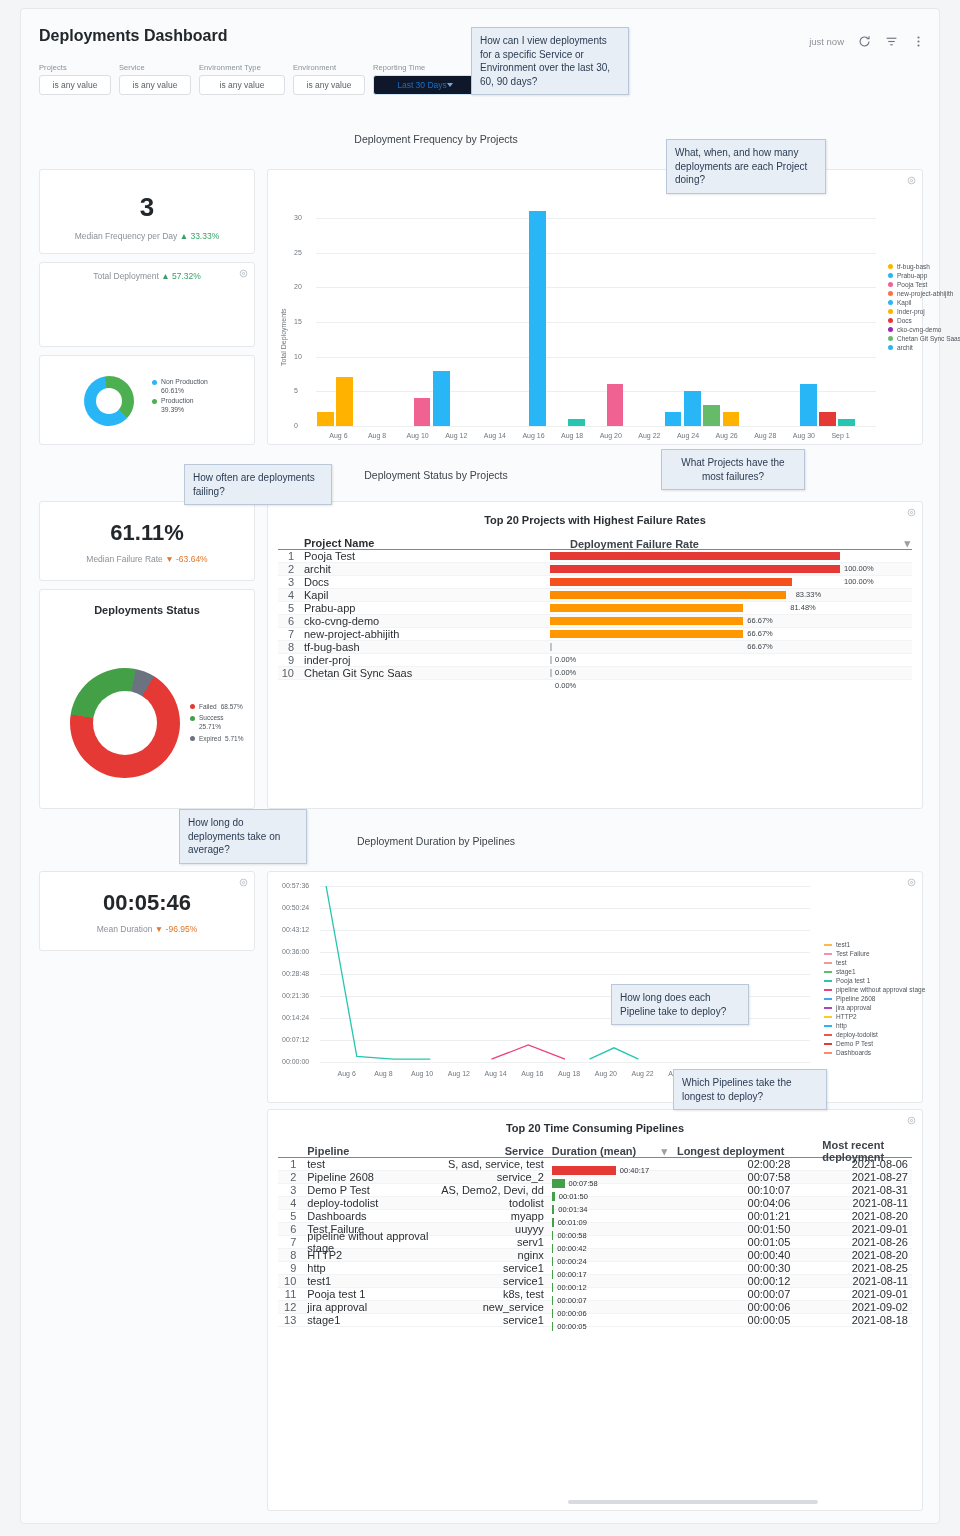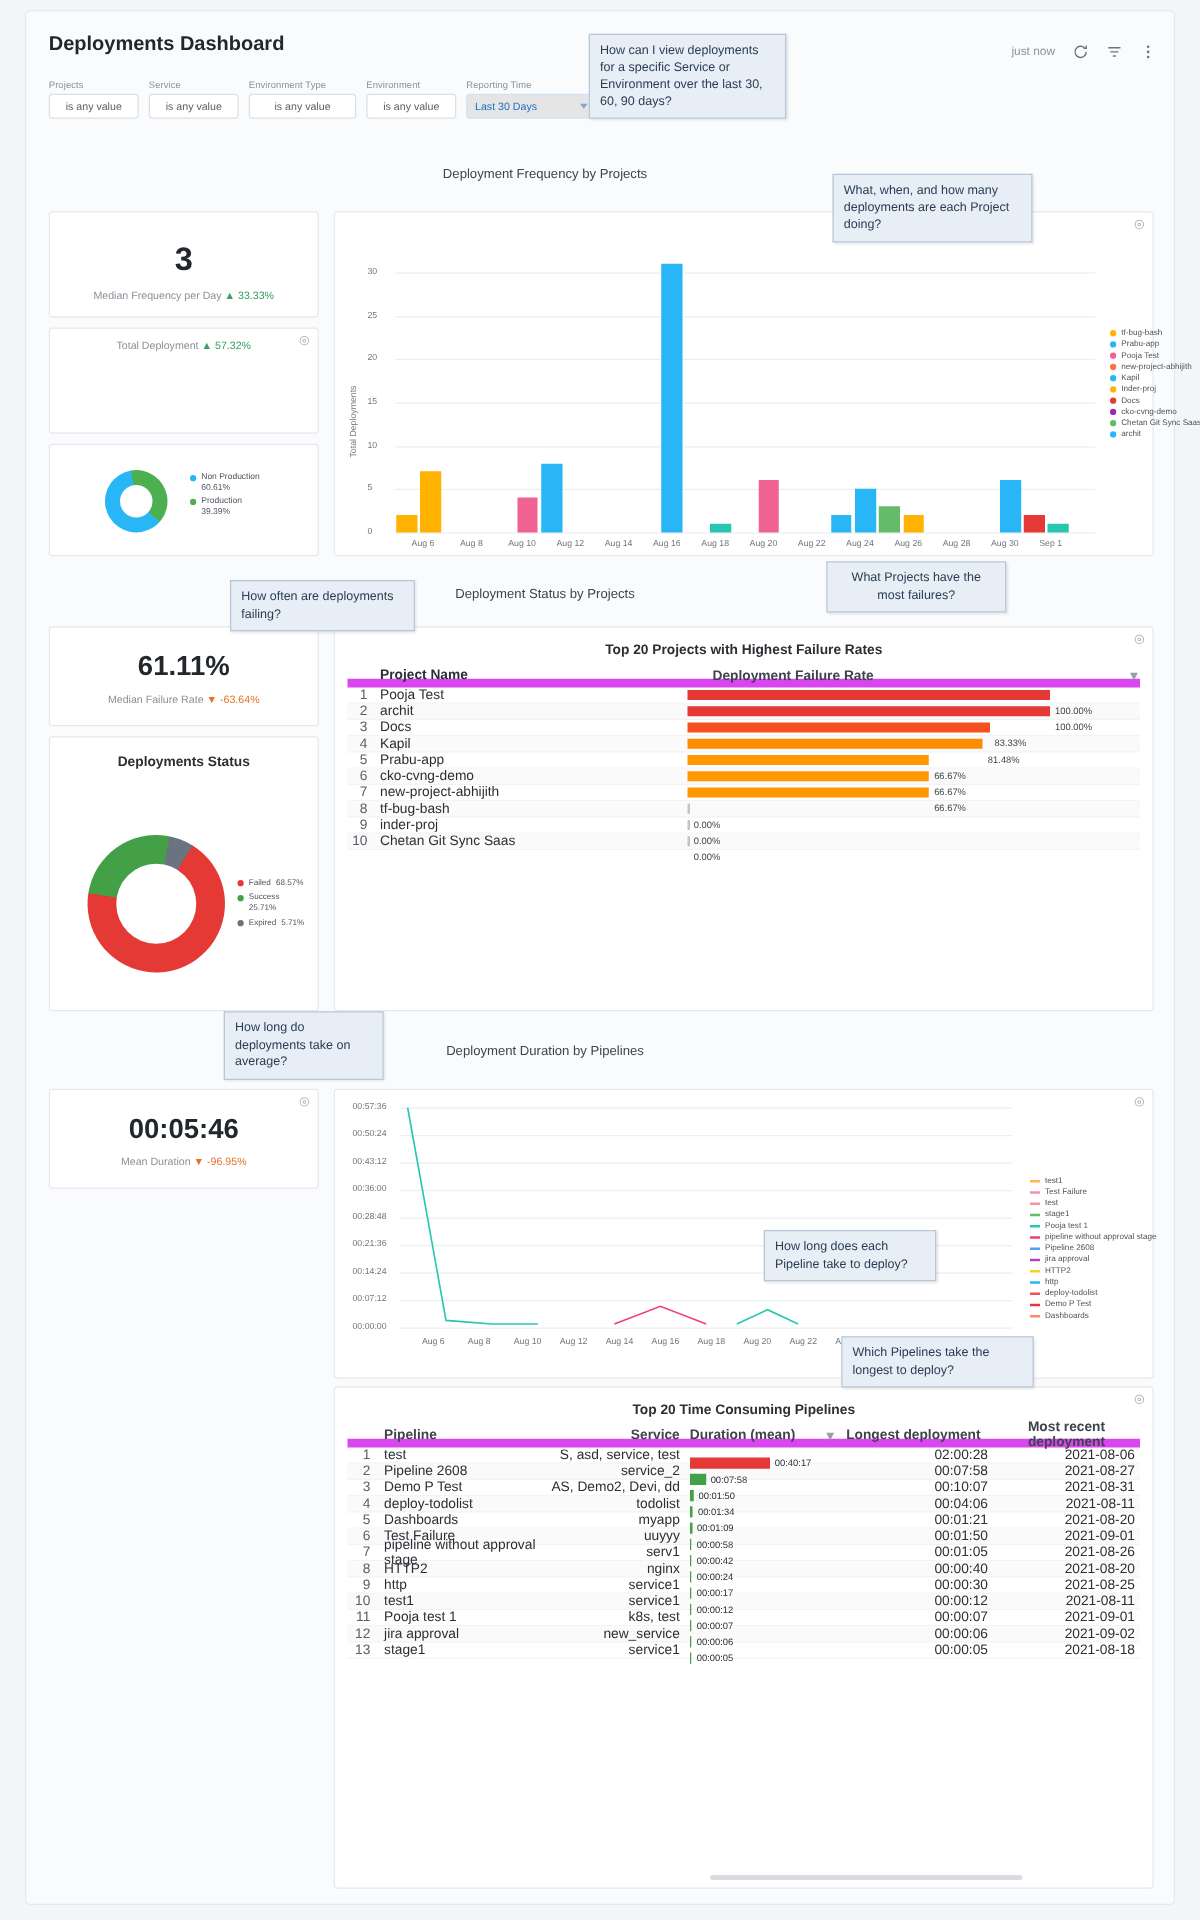--- a/index.html
+++ b/index.html
@@ -29,22 +29,22 @@
   .filter { width:72px; }
   .filter-lbl { font-size:7.5px; color:#8a9199; margin-bottom:3px; letter-spacing:0.1px; }
   .filter-box {
     height:20px; border:1px solid #dcdfe3; border-radius:3px; background:#fff;
     display:flex; align-items:center; justify-content:center;
     font-size:8.5px; color:#5a6169;
   }
   .filter.wide { width:86px; }
   .filter.time { width:104px; }
   .filter-box.time {
-    background:#e5e5e5; border-color:#cfe4f6; color:#1a6fc4;
-    justify-content:space-between; padding:0 6px;
+    background:#0f172a; border-color:#cfe4f6; color:#1a6fc4;
+    padding:0 6px;
   }
   .caret { width:0;height:0;border-left:3.5px solid transparent;border-right:3.5px solid transparent;border-top:4px solid #7aa8d6; }
   
   .card { position:absolute; background:#fff; border:1px solid #e6e8eb; border-radius:3px; }
   .card-gear { position:absolute; right:6px; top:5px; width:9px; height:9px; color:#b5bbc2; }
   .kpi-val { text-align:center; font-weight:bold; color:#22272b; }
   .kpi-sub { text-align:center; font-size:8.5px; color:#8a9199; }
   .up { color:#38a169; }
   .down { color:#e0762c; }
   .sect-title { position:absolute; font-size:10.5px; color:#3d444b; text-align:center; }
@@ -52,21 +52,21 @@
   .axis-lbl-y { position:absolute; font-size:7px; color:#70777e; transform:rotate(-90deg); transform-origin:left top; white-space:nowrap; }
   .tick { position:absolute; font-size:7px; color:#70777e; }
   .grid-line { position:absolute; height:1px; background:#eceef0; }
   .bar { position:absolute; bottom:0; }
   .legend { position:absolute; font-size:6.5px; color:#4d545b; }
   .legend-row { display:flex; align-items:center; gap:4px; height:9px; white-space:nowrap; }
   .legend-dot { width:5px; height:5px; border-radius:50%; flex:0 0 auto; }
   
   .donut { position:absolute; border-radius:50%; }
   .donut-hole { position:absolute; border-radius:50%; background:#fff; }
-  .tbl-head { display:flex; border-bottom:7px solid #d946ef; font-weight:bold; color:#3d444b; height:14px; align-items:center; }
+  .tbl-head { display:flex; border-bottom:1px solid #d946ef; font-weight:bold; color:#3d444b; height:14px; align-items:center; }
   .tbl-row { display:flex; height:13px; align-items:center; border-bottom:1px solid #f2f3f5; }
   .tbl-row.alt { background:#fafafa; }
   .c-idx { width:22px; text-align:right; padding-right:6px; color:#5a6169; }
   .c-name { width:150px; padding-left:4px; color:#2b2f33; overflow:hidden; white-space:nowrap; }
   .c-bar { flex:1; position:relative; height:13px; }
   .mini-bar { position:absolute; left:0; top:2.5px; height:8px; }
   .mini-bar-lbl { position:absolute; top:14px; font-size:7.5px; color:#3d444b; }
   .zero-mark { position:absolute; left:0; top:2.5px; width:1.5px; height:8px; background:#bfc4c9; }
   
   .lc-wrap { position:absolute; }

